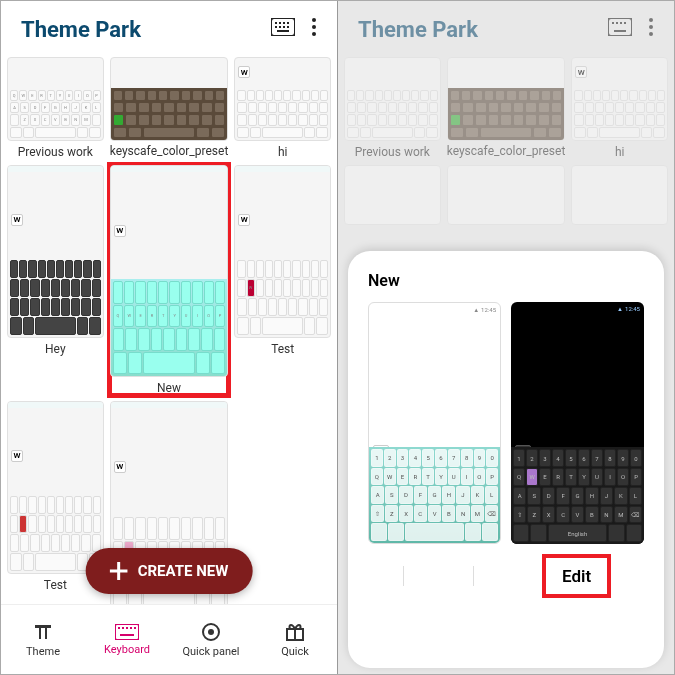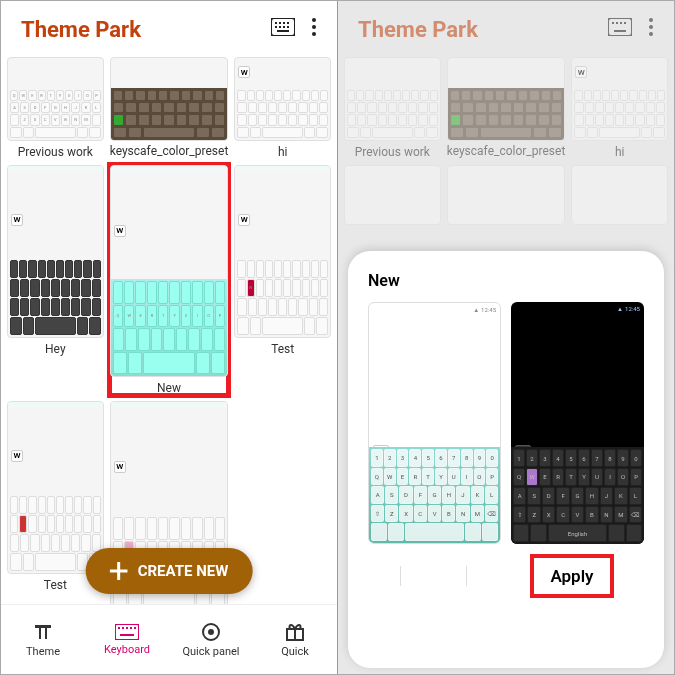--- a/index.html
+++ b/index.html
@@ -2,21 +2,21 @@
 <html><head>
 <meta charset="utf-8">
 <style>
 * { margin:0; padding:0; box-sizing:border-box; font-family:-apple-system,Roboto,Arial,sans-serif; }
 body { background:#ccc; }
 .wrap { display:flex; width:675px; height:675px; border:1px solid #aaa; }
 .panel { width:337px; height:673px; background:#fff; position:relative; overflow:hidden; }
 .panel.right { background:#e8e8e8; }
 .sep { width:1px; background:#999; }
 .hdr { display:flex; align-items:center; justify-content:space-between; padding:14px 20px; height:56px; }
-.hdr h1 { font-size:22px; font-weight:700; color:#c2410c;}
+.hdr h1 { font-size:22px; font-weight:700; color:#0c4a6e;}
 .hdr-ic { display:flex; gap:16px; align-items:center; }
 .ic-kb svg, .ic-more svg { fill:#222; }
 .grid { display:grid; grid-template-columns:repeat(3,1fr); gap:6px; padding:0 6px; }
 .cell { display:flex; flex-direction:column; align-items:center; }
 .thumb { width:100%; aspect-ratio:.56; background:#f5f5f5; border-radius:4px; position:relative; overflow:hidden; border:1px solid #e0e0e0;}
 .tl { font-size:12px; text-align:left; margin-top:4px; color:#333; max-width:100%; overflow:hidden; white-space:nowrap;}
 .tl.two { white-space:normal; line-height:1.1;}
 .thumb.cut { aspect-ratio:unset; height:84px; }
 .kb { position:absolute; bottom:0; left:0; right:0; height:64%; display:flex; flex-direction:column; padding:2px; gap:1px;}
 .row { display:flex; gap:1px; flex:1;}
@@ -40,21 +40,21 @@
 .pkb.teal{background:linear-gradient(#8ed9d0,#5fb8a8);}
 .pkb.dk{background:#1a1a1a;}
 .pkb .row{gap:1px;}
 .pkb .k{font-size:6px; border-radius:2px;}
 .pkb.teal .k{background:rgba(255,255,255,.8);border-color:rgba(255,255,255,.3);color:#555;}
 .pkb.dk .k{background:#333;border-color:#222;color:#bbb;}
 .acts { display:flex; justify-content:space-around; align-items:center; margin-top:8px;}
 .abtn { font-size:17px; font-weight:600; color:#000; padding:10px 18px; background:none; border:none;}
 .abtn.hl { outline:4px solid #ed1c24; outline-offset:-2px;}
 .adiv{width:1px;height:20px;background:#ddd;}
-.fab { position:absolute; left:50%; transform:translateX(-50%); bottom:80px; background:#a16207; color:#fff; border:none; border-radius:30px; padding:14px 24px; font-size:15px; font-weight:700; display:flex; align-items:center; gap:10px; box-shadow:0 2px 8px rgba(0,0,0,.3);}
+.fab { position:absolute; left:50%; transform:translateX(-50%); bottom:80px; background:#7f1d1d; color:#fff; border:none; border-radius:30px; padding:14px 24px; font-size:15px; font-weight:700; display:flex; align-items:center; gap:10px; box-shadow:0 2px 8px rgba(0,0,0,.3);}
 .fab svg{fill:#fff;}
 .nav { position:absolute; bottom:0; left:0; right:0; height:70px; background:#fff; display:flex; border-top:1px solid #eee;}
 .nitem { flex:1; display:flex; flex-direction:column; align-items:center; justify-content:center; gap:3px; font-size:11px; color:#333;}
 .nitem.active{color:#d6006c;}
 .nitem svg{fill:currentColor;}
 .dim{opacity:.55;}
 .wkey{position:absolute;top:28%;left:3px;width:12px;height:12px;background:#fff;border:1px solid #ccc;font-size:8px;display:flex;align-items:center;justify-content:center;font-weight:600;border-radius:2px;}
 .pitem .wkey{top:59%;left:4px;width:16px;height:16px;font-size:10px;}
 </style>
 </head>
@@ -843,18 +843,18 @@
                 <div class="k" style="flex:4">English</div>
                 <div class="k"></div>
                 <div class="k"></div>
               </div>
             </div>
      </div>
    </div>
    <div class="acts">
      <div class="adiv"></div>
      <div class="adiv"></div>
-     <button class="abtn hl">Apply</button>
+     <button class="abtn hl">Edit</button>
    </div>
  </div>
 </div>
 
 </div>
 
 </body></html>

